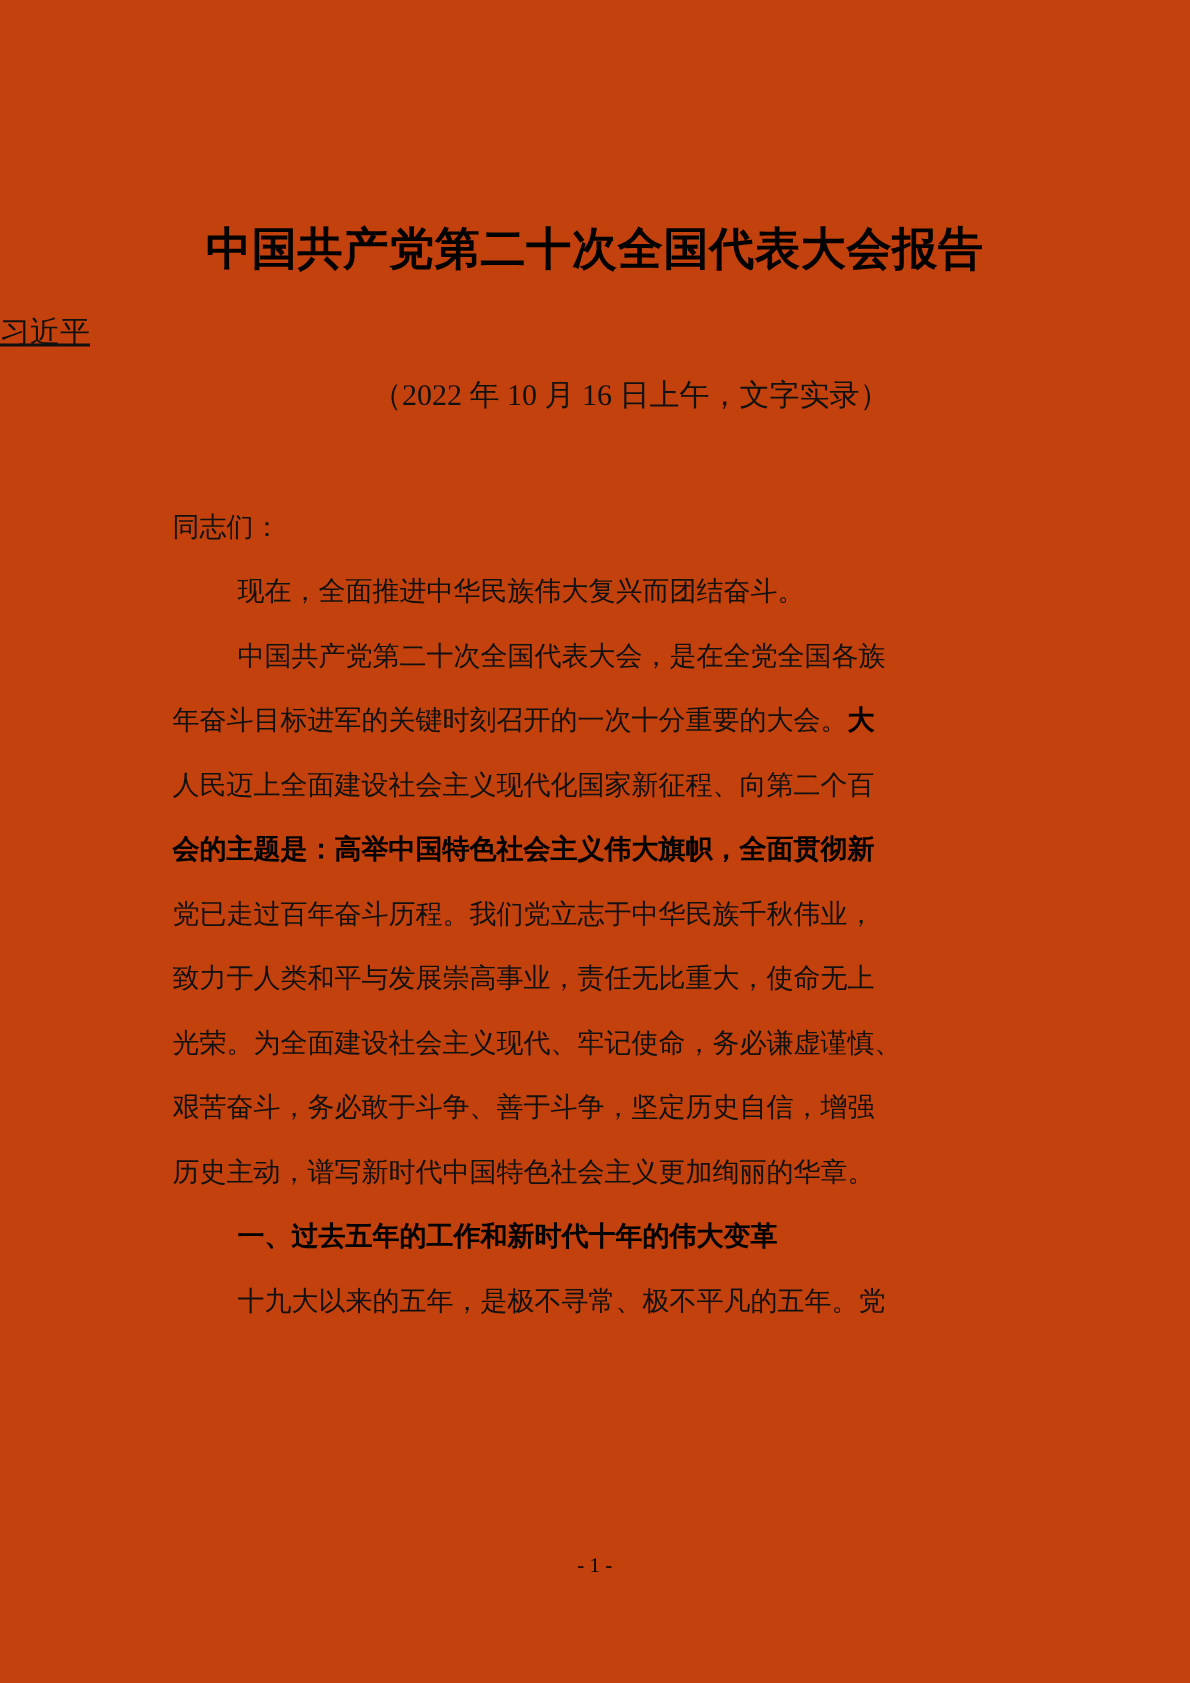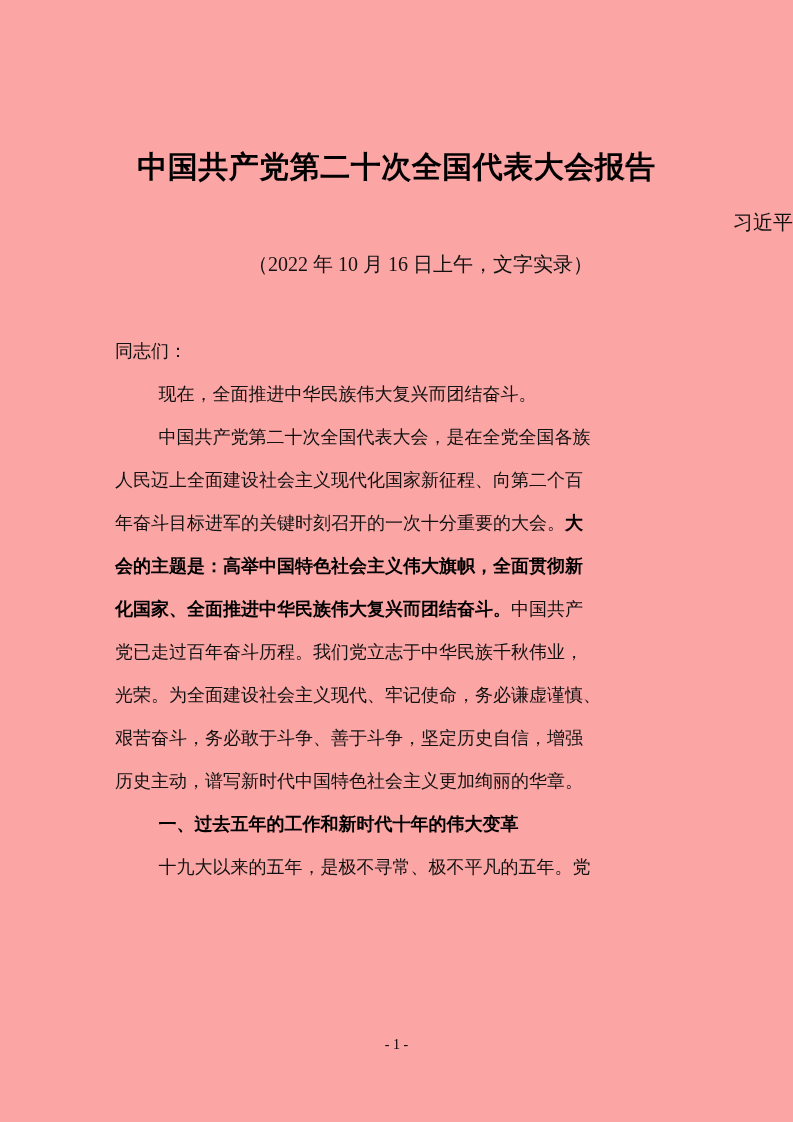--- a/index.html
+++ b/index.html
@@ -4,41 +4,42 @@
 <style>
   html, body {
     margin: 0;
     padding: 0;
     background: #ffffff;
   }
   .page {
     position: relative;
     width: 793px;
     height: 1122px;
-    background: #fca5a5;
+    background: #c2410c;
     overflow: hidden;
     font-family: "Liberation Serif", "DejaVu Serif", serif;
     color: #111111;
   }
   .doc-title {
     margin: 145px 0 0 0;
     text-align: center;
     font-size: 30px;
     line-height: 44px;
     font-weight: 700;
     color: #000000;
     font-family: "Liberation Serif", "DejaVu Serif", serif;
     letter-spacing: 0.5px;
   }
   .doc-author {
     margin-top: 18px;
-    text-align: right;
+    text-align: left;
     font-size: 20px;
     line-height: 30px;
     color: #111111;
+    text-decoration: underline;
   }
   .doc-dateline {
     margin-top: 12px;
     text-align: center;
     font-size: 20px;
     line-height: 30px;
     color: #111111;
     padding-left: 48px;
   }
   .doc-body {
@@ -81,25 +82,25 @@
 
 <div class="page">
   <div class="doc-title">中国共产党第二十次全国代表大会报告</div>
   <div class="doc-author">习近平</div>
   <div class="doc-dateline">（2022 年 10 月 16 日上午，文字实录）</div>
 
   <div class="doc-body">
       <div class="line"><span class="seg-normal">同志们：</span></div>
       <div class="line indent"><span class="seg-normal">现在，全面推进中华民族伟大复兴而团结奋斗。</span></div>
       <div class="line indent"><span class="seg-normal">中国共产党第二十次全国代表大会，是在全党全国各族</span></div>
+      <div class="line"><span class="seg-normal">年奋斗目标进军的关键时刻召开的一次十分重要的大会。</span><span class="seg-bold">大</span></div>
       <div class="line"><span class="seg-normal">人民迈上全面建设社会主义现代化国家新征程、向第二个百</span></div>
-      <div class="line"><span class="seg-normal">年奋斗目标进军的关键时刻召开的一次十分重要的大会。</span><span class="seg-bold">大</span></div>
       <div class="line"><span class="seg-bold">会的主题是：高举中国特色社会主义伟大旗帜，全面贯彻新</span></div>
-      <div class="line"><span class="seg-bold">化国家、全面推进中华民族伟大复兴而团结奋斗。</span><span class="seg-normal">中国共产</span></div>
       <div class="line"><span class="seg-normal">党已走过百年奋斗历程。我们党立志于中华民族千秋伟业，</span></div>
+      <div class="line"><span class="seg-normal">致力于人类和平与发展崇高事业，责任无比重大，使命无上</span></div>
       <div class="line"><span class="seg-normal">光荣。为全面建设社会主义现代、牢记使命，务必谦虚谨慎、</span></div>
       <div class="line"><span class="seg-normal">艰苦奋斗，务必敢于斗争、善于斗争，坚定历史自信，增强</span></div>
       <div class="line"><span class="seg-normal">历史主动，谱写新时代中国特色社会主义更加绚丽的华章。</span></div>
       <div class="line indent"><span class="seg-bold">一、过去五年的工作和新时代十年的伟大变革</span></div>
       <div class="line indent"><span class="seg-normal">十九大以来的五年，是极不寻常、极不平凡的五年。党</span></div>
     </div>
 
   <div class="page-footer">- 1 -</div>
 </div>
 

